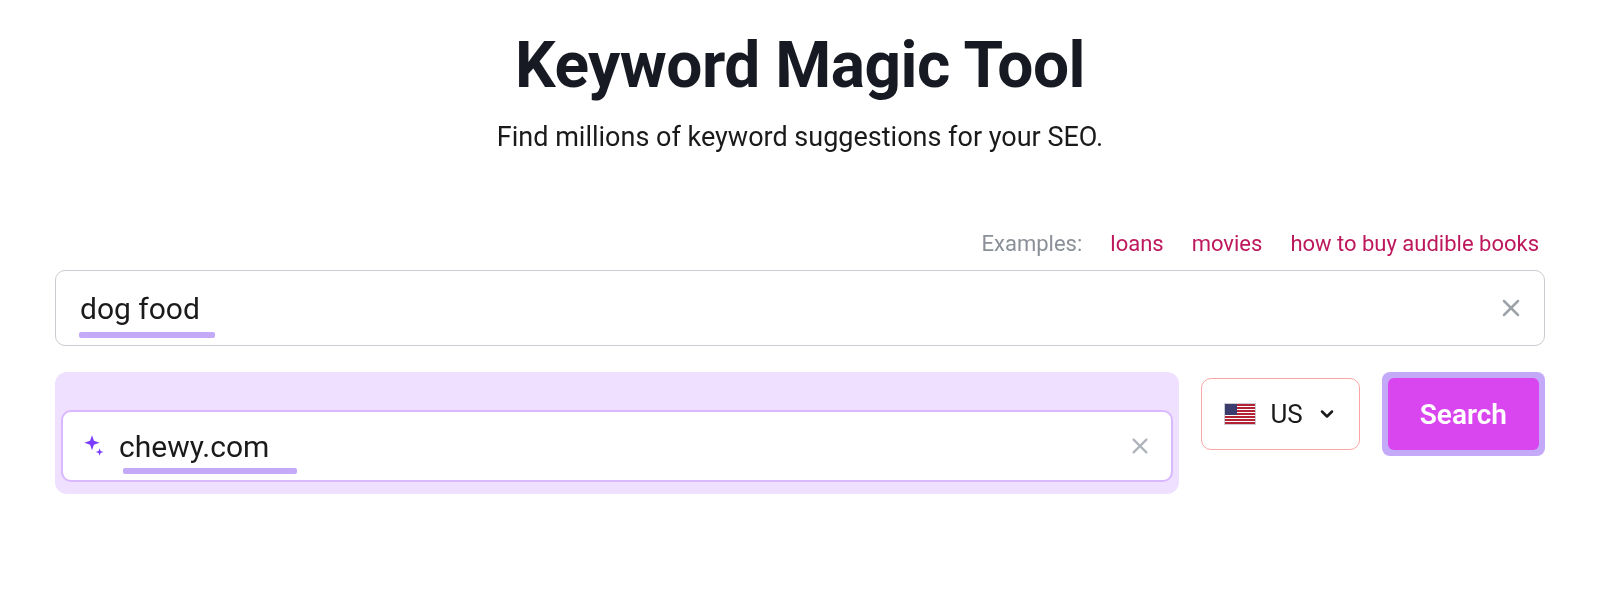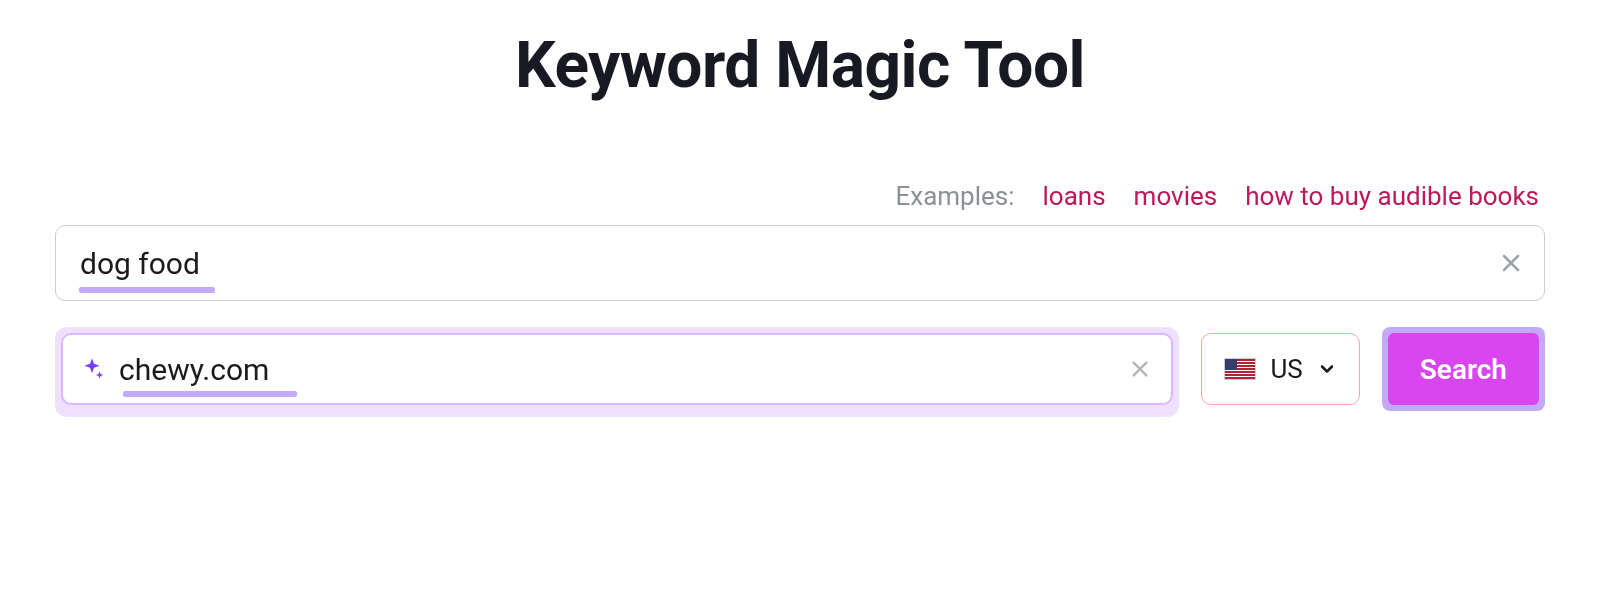--- a/index.html
+++ b/index.html
@@ -28,21 +28,21 @@
     color: #1a1a1a;
     margin-top: 18px;
     font-weight: 400;
   }
   .examples-row {
     display: flex;
     justify-content: flex-end;
     align-items: baseline;
     gap: 28px;
     margin-top: 78px;
-    font-size: 26px;
+    font-size: 22px;
     padding-right: 6px;
   }
   .examples-label { color: #8a8f98; }
   .example-link { color: #be185d; cursor: pointer; }
   .keyword-input-wrap {
     margin-top: 14px;
     position: relative;
   }
   .keyword-input {
     width: 100%;
@@ -90,20 +90,21 @@
   .domain-input-wrap {
     position: relative;
     background: #fff;
     border: 2px solid #d9b8ff;
     border-radius: 10px;
     height: 72px;
     display: flex;
     align-items: center;
     padding: 0 56px 0 16px;
     gap: 14px;
+    margin-top: 32px;
   }
   .sparkle-wrap {
     color: #7a3cff;
     display: flex;
   }
   .domain-input {
     flex: 1;
     border: none;
     outline: none;
     font-size: 30px;
@@ -195,20 +196,21 @@
     cursor: pointer;
     font-family: inherit;
   }
 </style>
 </head>
 <body>
 
 <div class="container">
 
   <h1 class="title">Keyword Magic Tool</h1>
+  <p class="subtitle">Find millions of keyword suggestions for your SEO.</p>
 
   <div class="examples-row">
     <span class="examples-label">Examples:</span>
     <span class="example-link">loans</span>
     <span class="example-link">movies</span>
     <span class="example-link">how to buy audible books</span>
   </div>
 
   <div class="keyword-input-wrap">
     <input class="keyword-input" type="text" value="dog food" style="">

